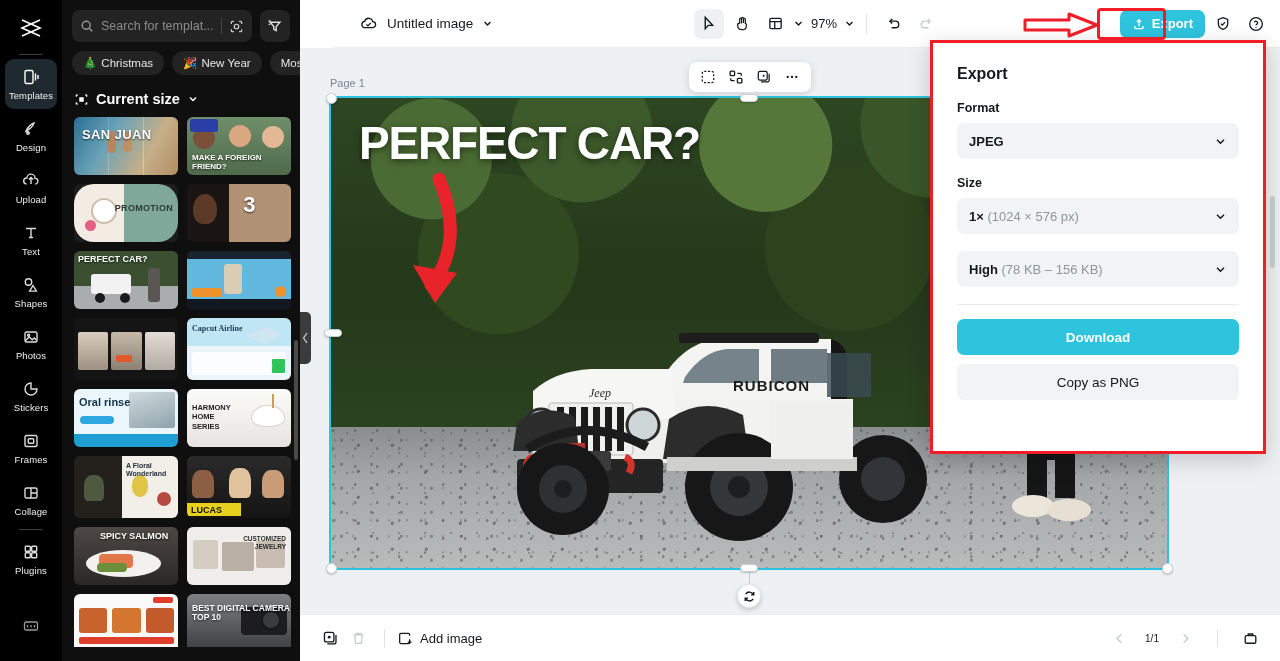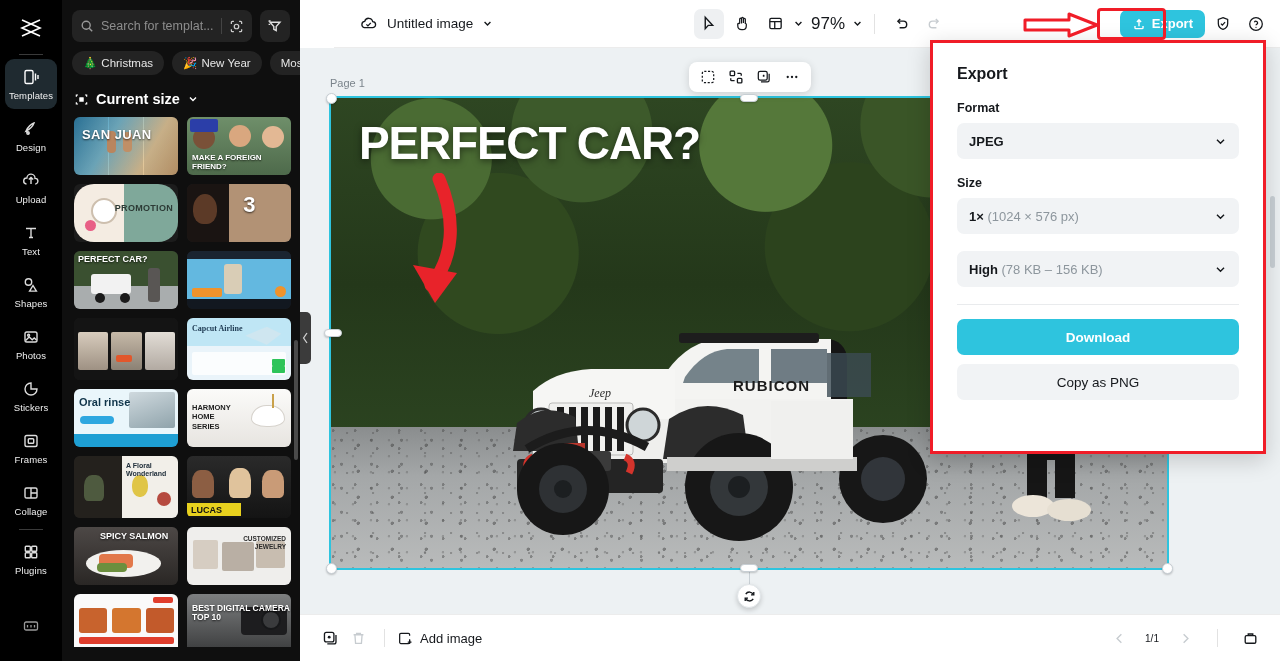--- a/index.html
+++ b/index.html
@@ -86,21 +86,21 @@
     display: flex; align-items: center; padding: 0 12px; margin-left: 34px;
   }
   .doc-title { display: flex; align-items: center; gap: 9px; margin-left: 13px; cursor: pointer; }
   .doc-title .dt-text { font-size: 13.5px; color: #15181c; }
   .tb-center { position: absolute; left: 360px; display: flex; align-items: center; gap: 3px; }
   .tb-btn {
     width: 30px; height: 30px; border-radius: 7px; display: flex;
     align-items: center; justify-content: center; cursor: pointer;
   }
   .tb-btn.sel { background: #eef0f2; }
-  .tb-zoom { font-size: 17px; color: #15181c; padding: 0 4px; min-width: 32px; text-align: center; }
+  .tb-zoom { font-size: 13px; color: #15181c; padding: 0 4px; min-width: 32px; text-align: center; }
   .tb-vdiv { width: 1px; height: 20px; background: #e2e2e2; margin: 0 8px; }
   .tb-right { position: absolute; right: 10px; display: flex; align-items: center; gap: 3px; }
   .export-btn {
     height: 28px; background: #2ec4de; border-radius: 7px; color: #ffffff;
     font-size: 13px; font-weight: bold; display: flex; align-items: center;
     gap: 6px; padding: 0 12px; cursor: pointer;
   }
   .export-hl {
     position: absolute; left: 1097px; top: 8px; width: 69px; height: 32px;
     border: 3px solid #f01d28; border-radius: 4px; z-index: 20; pointer-events: none;

